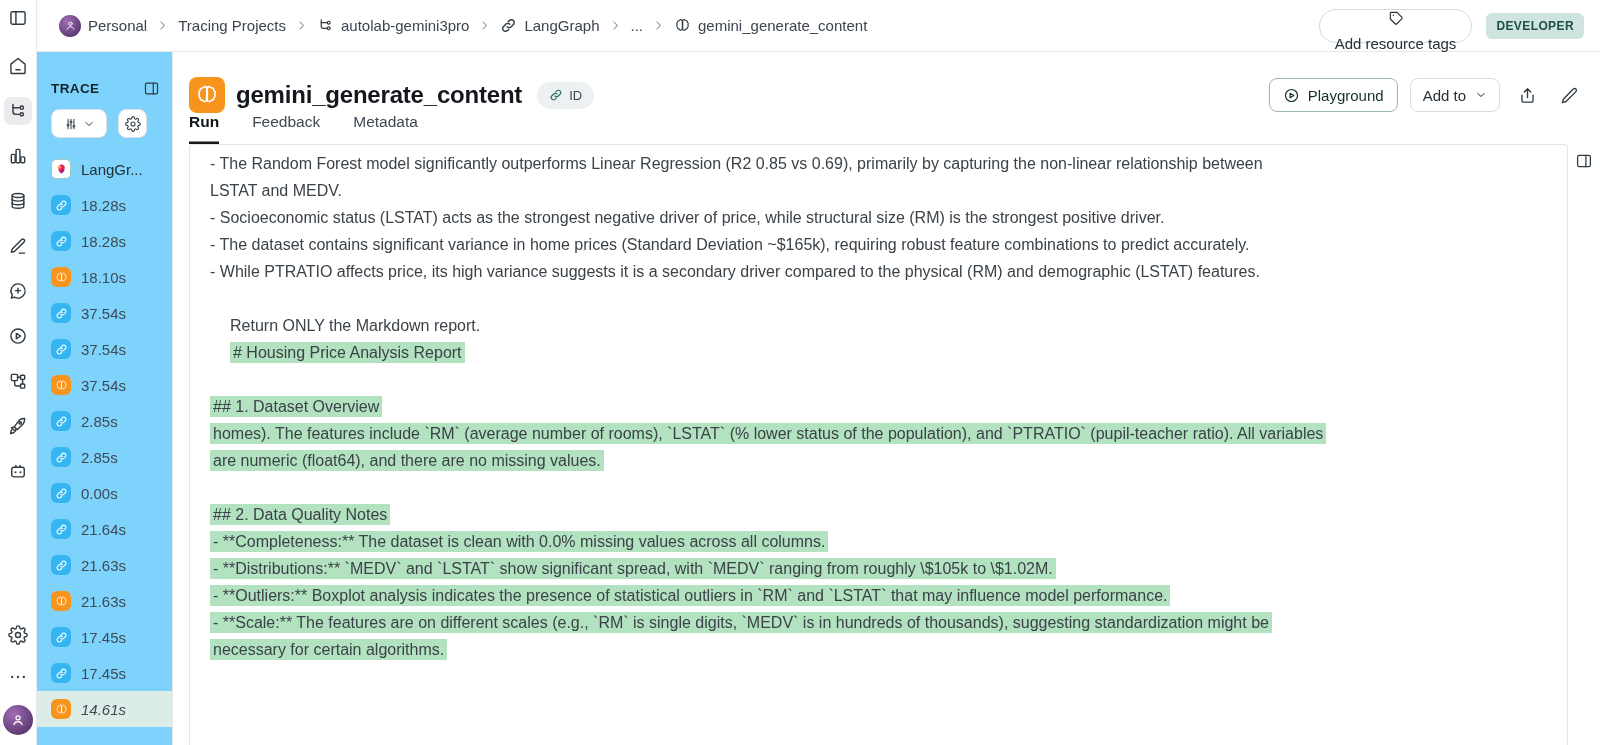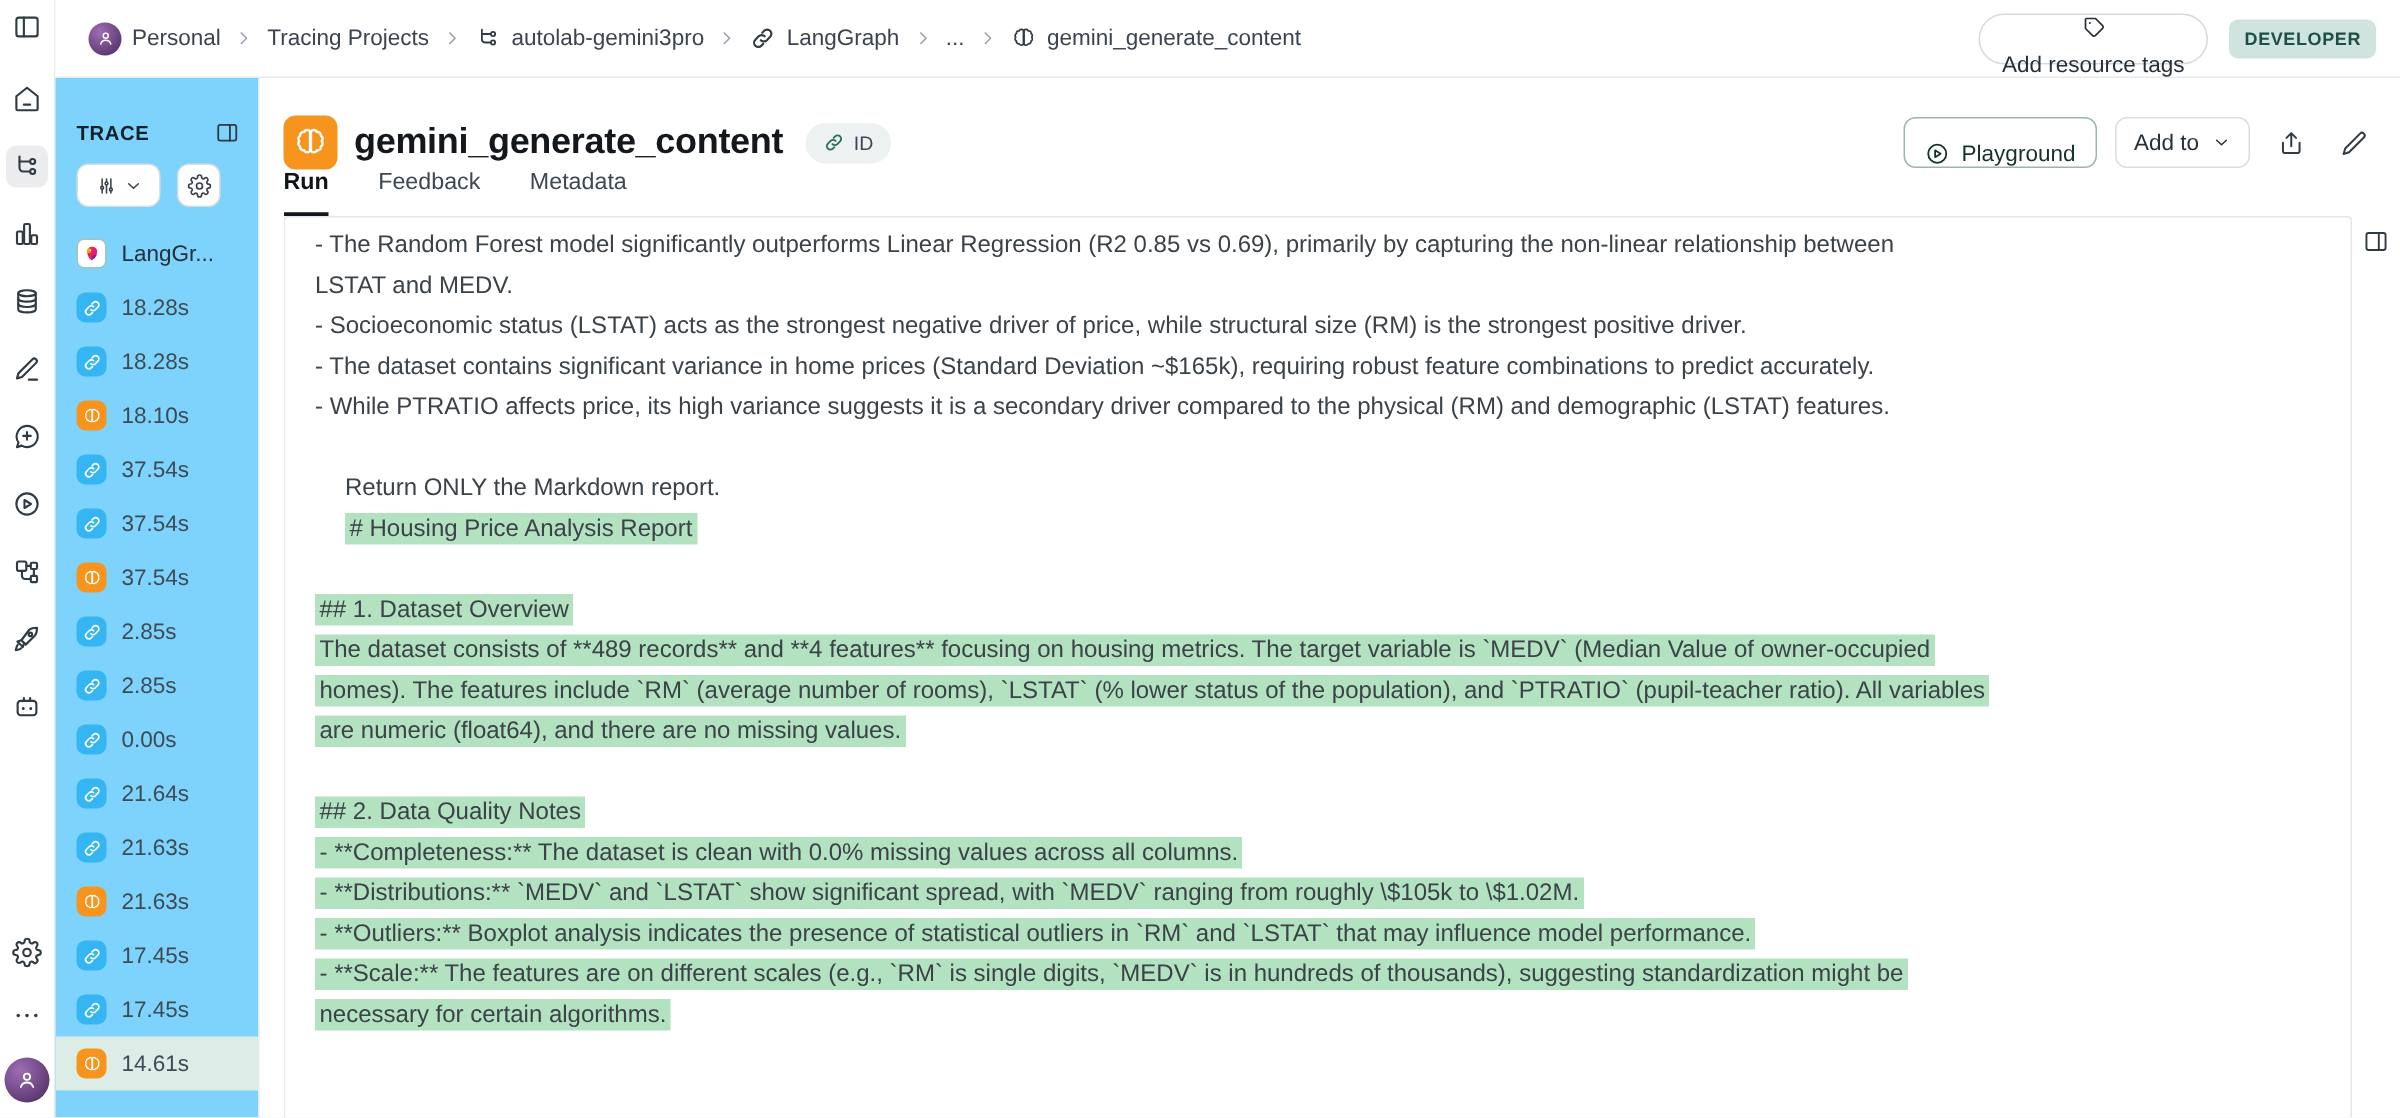--- a/index.html
+++ b/index.html
@@ -61,21 +61,21 @@
   .filter-btn { width:56px; height:29px; border:1px solid #dcdfe2; border-radius:8px; background:#fff;
     display:flex; align-items:center; justify-content:center; gap:5px; color:#3a434c; cursor:pointer; }
   .filter-btn svg.sl { width:14px; height:14px; }
   .filter-btn svg.ch { width:12px; height:12px; }
   .gearsq-btn { width:29px; height:29px; border:1px solid #dcdfe2; border-radius:8px; background:#fff;
     display:flex; align-items:center; justify-content:center; color:#3a434c; cursor:pointer; }
   .gearsq-btn svg { width:16px; height:16px; }
   .trace-list { margin-top:13px; }
   .trace-row { height:36px; display:flex; align-items:center; gap:10px; padding-left:14px;
     font-size:15px; color:#3f4a54; cursor:pointer; white-space:nowrap; }
-  .trace-row.selected { background:var(--selected-row,#dcece7); }
+  .trace-row.selected { background:var(--selected-row,#dcece7);font-style:italic; }
   .chip { width:20px; height:20px; border-radius:6px; flex:none; display:flex; align-items:center;
     justify-content:center; color:#fff; }
   .chip svg { width:13px; height:13px; }
   .chip.chain { background:var(--accent-blue,#35b5f2); }
   .chip.brain { background:var(--accent-orange,#f7941d); }
   .chip.langgraph { background:#fff; border:1px solid #9ec8bf; border-radius:5px; }
   .chip.langgraph svg { width:15px; height:15px; }
   .trace-row .tlabel { color:#273038; }
 
   
@@ -84,21 +84,21 @@
   .main-header { display:flex; align-items:center; margin-top:25px; gap:11px; }
   .run-type-icon { width:36px; height:36px; border-radius:8px; background:var(--accent-orange,#f7941d);
     color:#fff; display:flex; align-items:center; justify-content:center; flex:none; }
   .run-type-icon svg { width:24px; height:24px; }
   .main-title { font-size:24px; font-weight:bold; color:#14181d; letter-spacing:-.2px; }
   .id-pill { display:flex; align-items:center; gap:6px; background:#edf1f2; border-radius:14px;
     height:27px; padding:0 12px; font-size:13px; font-weight:normal; color:#3b4754; margin-left:4px; cursor:pointer; }
   .id-pill svg { width:14px; height:14px; color:#2a6f62; }
   .header-actions { margin-left:auto; display:flex; align-items:center; gap:12px; }
   .playground-btn { height:34px; border:1px solid #9fb4b1; border-radius:8px; background:#fff;
-    display:flex; align-items:flex-end; gap:8px; padding:0 13px; font-size:15px; color:#16302c; cursor:pointer; }
+    display:flex; align-items:center; gap:8px; padding:0 13px; font-size:15px; color:#16302c; cursor:pointer; }
   .playground-btn svg { width:17px; height:17px; }
   .addto-btn { height:34px; border:1px solid #dadedf; border-radius:8px; background:#fff;
     display:flex; align-items:center; gap:9px; padding:0 12px; font-size:15px; color:#273038; cursor:pointer; }
   .addto-btn svg { width:12px; height:12px; }
   .icon-btn { width:30px; height:30px; display:flex; align-items:center; justify-content:center;
     color:#323c44; cursor:pointer; background:none; border:none; }
   .icon-btn svg { width:19px; height:19px; }
 
   .tabs-row { display:flex; align-items:flex-end; }
   .tab { font-size:15.5px; color:#3d4854; padding-bottom:13px; margin-right:33px; cursor:pointer; }
@@ -606,21 +606,20 @@
             <div class="cline">- The Random Forest model significantly outperforms Linear Regression (R2 0.85 vs 0.69), primarily by capturing the non-linear relationship between</div>
             <div class="cline">LSTAT and MEDV.</div>
             <div class="cline">- Socioeconomic status (LSTAT) acts as the strongest negative driver of price, while structural size (RM) is the strongest positive driver.</div>
             <div class="cline">- The dataset contains significant variance in home prices (Standard Deviation ~$165k), requiring robust feature combinations to predict accurately.</div>
             <div class="cline">- While PTRATIO affects price, its high variance suggests it is a secondary driver compared to the physical (RM) and demographic (LSTAT) features.</div>
             <div class="cline"></div>
             <div class="cline indent">Return ONLY the Markdown report.</div>
             <div class="cline indent"><span class="hl"># Housing Price Analysis Report</span></div>
             <div class="cline"></div>
             <div class="cline"><span class="hl">## 1. Dataset Overview</span></div>
-            <div class="cline"><span class="hl">The dataset consists of **489 records** and **4 features** focusing on housing metrics. The target variable is `MEDV` (Median Value of owner-occupied</span></div>
             <div class="cline"><span class="hl">homes). The features include `RM` (average number of rooms), `LSTAT` (% lower status of the population), and `PTRATIO` (pupil-teacher ratio). All variables</span></div>
             <div class="cline"><span class="hl">are numeric (float64), and there are no missing values.</span></div>
             <div class="cline"></div>
             <div class="cline"><span class="hl">## 2. Data Quality Notes</span></div>
             <div class="cline"><span class="hl">- **Completeness:** The dataset is clean with 0.0% missing values across all columns.</span></div>
             <div class="cline"><span class="hl">- **Distributions:** `MEDV` and `LSTAT` show significant spread, with `MEDV` ranging from roughly \$105k to \$1.02M.</span></div>
             <div class="cline"><span class="hl">- **Outliers:** Boxplot analysis indicates the presence of statistical outliers in `RM` and `LSTAT` that may influence model performance.</span></div>
             <div class="cline"><span class="hl">- **Scale:** The features are on different scales (e.g., `RM` is single digits, `MEDV` is in hundreds of thousands), suggesting standardization might be</span></div>
             <div class="cline"><span class="hl">necessary for certain algorithms.</span></div>
           </div>

